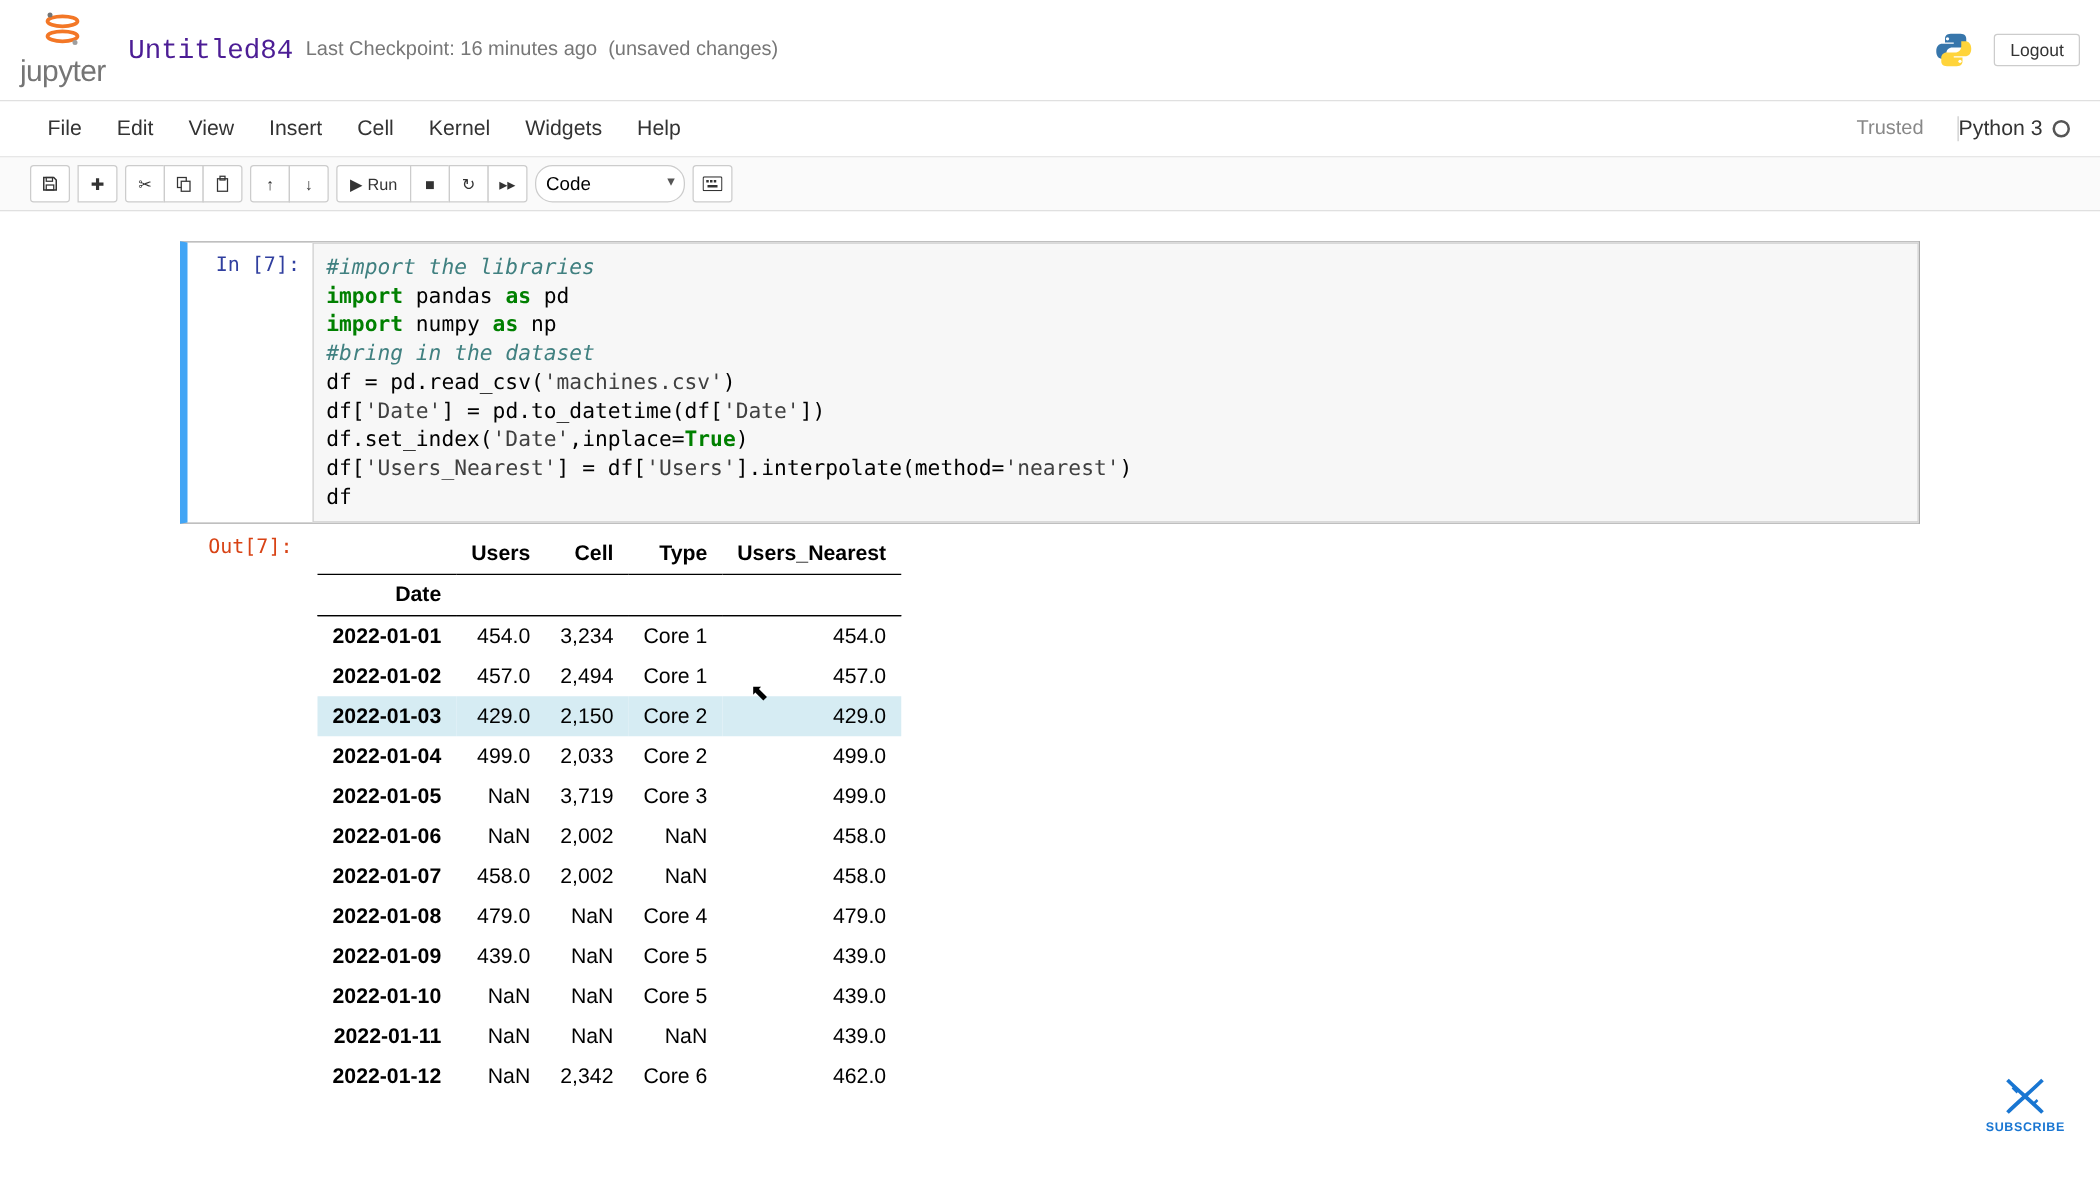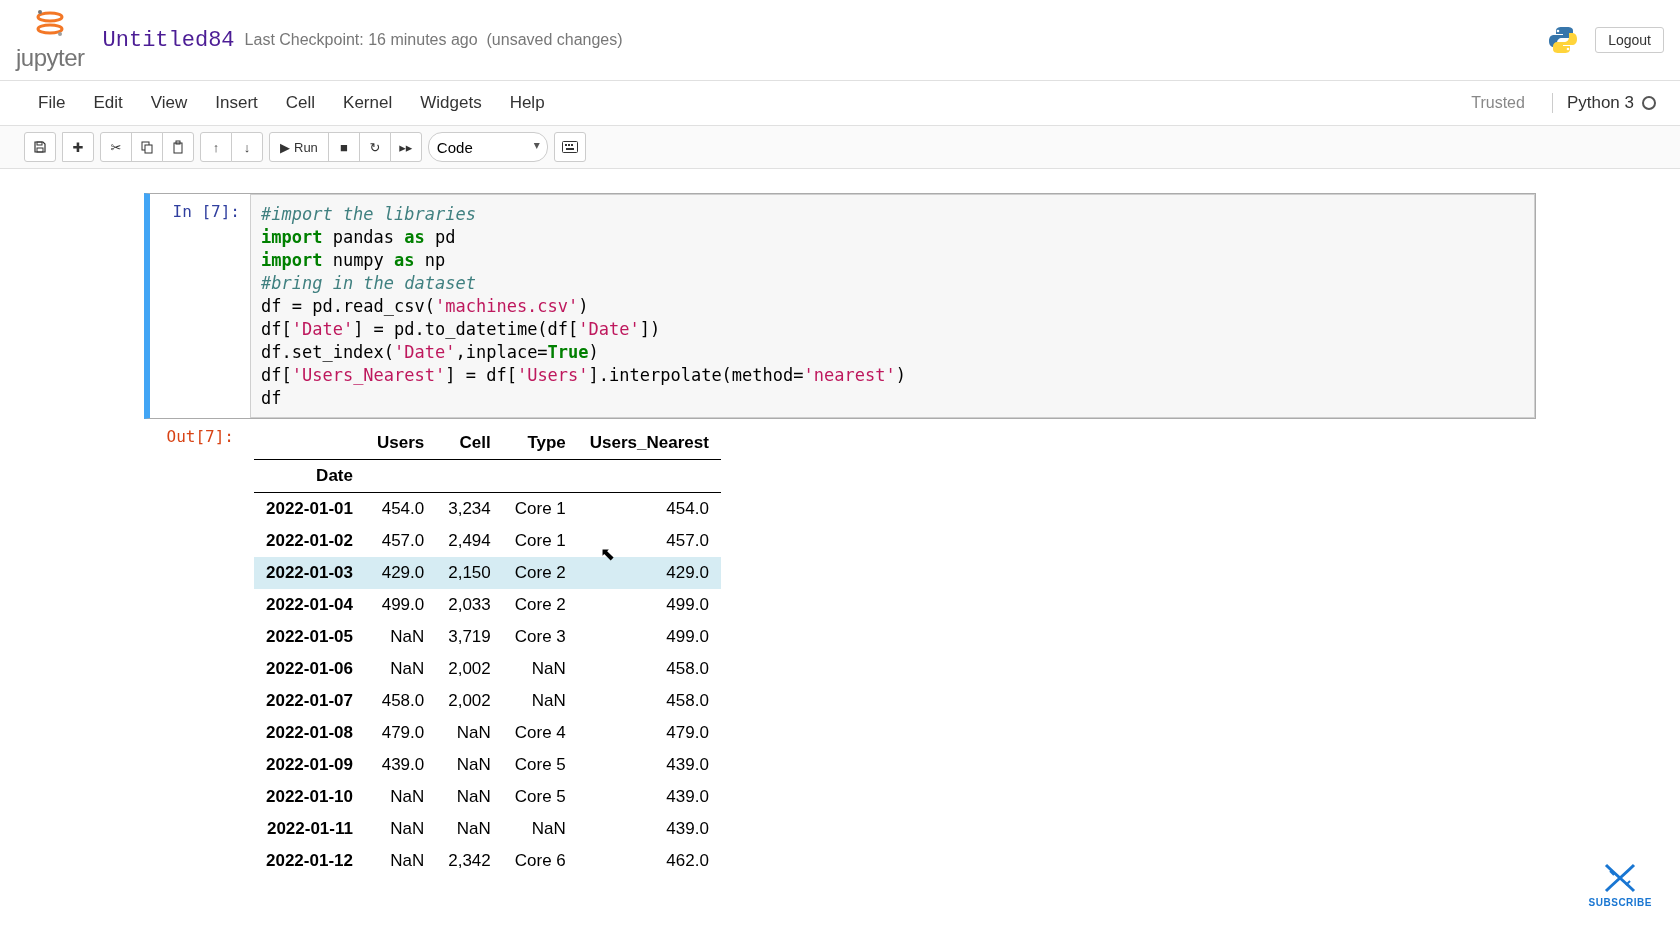--- a/index.html
+++ b/index.html
@@ -8,21 +8,21 @@
 .logo { display: flex; align-items: center; gap: 6px; margin-right: 18px; flex-direction: column; }
 .logo-text { font-size: 24px; color: #757575; font-weight: 400; letter-spacing: -0.5px; }
 .title { font-size: 22px; font-weight: 400; color: #4c1d95; margin-right: 10px; font-family: Liberation Mono, monospace; }
 .checkpoint { font-size: 16px; color: #777; }
 .header-right { margin-left: auto; display: flex; align-items: center; gap: 16px; }
 .logout-btn { border: 1px solid #ccc; background: #fff; padding: 4px 12px; border-radius: 3px; font-size: 14px; color: #333; cursor: pointer; }
 .menubar { display: flex; align-items: center; padding: 4px 24px; border-bottom: 1px solid #e0e0e0; }
 .menubar .menu-item { padding: 8px 14px; font-size: 17px; color: #333; cursor: pointer; }
 .menubar-right { margin-left: auto; display: flex; align-items: center; gap: 16px; }
 .trusted { font-size: 16px; color: #888; padding: 4px 10px; border: 1px solid transparent; }
-.kernel { font-size: 17px; color: #333; display: flex; align-items: center; gap: 8px; border-left: 1px solid #ccc; padding-left: 14px; }
+.kernel { font-size: 17px; color: #333; display: flex; align-items: center; gap: 8px; border-left: 1px solid #ccc; }
 .kernel-circle { width: 14px; height: 14px; border: 2px solid #555; border-radius: 50%; }
 .toolbar { display: flex; align-items: center; padding: 6px 24px; gap: 6px; border-bottom: 1px solid #e0e0e0; background: #fafafa; }
 .tb-btn { border: 1px solid #ccc; background: #fff; width: 32px; height: 30px; border-radius: 3px; display: flex; align-items: center; justify-content: center; cursor: pointer; font-size: 13px; color: #333; }
 .tb-run { width: auto; padding: 0 10px; gap: 4px; }
 .tb-select { border: 1px solid #ccc; height: 30px; padding: 0 24px 0 8px; border-radius: 14px; font-size: 15px; background: #fff; min-width: 120px; appearance: none; }
 .tb-select-wrap { position: relative; }
 .tb-select-wrap::after { content: "▾"; position: absolute; right: 8px; top: 6px; font-size: 12px; color: #555; pointer-events: none; }
 .tb-group { display: flex; gap: 0; }
 .tb-group .tb-btn { border-radius: 0; margin-left: -1px; }
 .tb-group .tb-btn:first-child { border-radius: 3px 0 0 3px; margin-left: 0; }
@@ -37,21 +37,21 @@
 .out-cell .prompt { padding-top: 0; }
 .output-area { flex: 1; padding: 0 10px; }
 .df-table { border-collapse: collapse; font-size: 17px; }
 .df-table th, .df-table td { padding: 6px 12px; text-align: right; font-weight: 400; }
 .df-table th.idx, .df-table td.idx { text-align: right; font-weight: 700; }
 .df-table thead th { font-weight: 700; border-bottom: 1px solid #000; }
 .df-table thead tr.idx-row th { border-bottom: 1px solid #000; }
 .df-table tbody tr.hover td { background: #d6ecf3; }
 .cm-comment { color: #408080; font-style: italic; }
 .cm-keyword { color: #008000; font-weight: 700; }
-.cm-str { color: #be185d; }
+.cm-str { color: #404040; }
 .cm-bool { color: #008000; font-weight: 700; }
 .python-svg { width: 32px; height: 32px; }
 .subscribe-badge { position: fixed; right: 28px; bottom: 36px; text-align: center; font-size: 10px; color: #1976D2; font-weight: 700; letter-spacing: 0.5px; }
 .subscribe-badge svg { width: 40px; height: 34px; }
 .cursor { position: absolute; font-size: 18px; color: #000; pointer-events: none; }
 </style>
 </head>
 <body>
 
 <div class="header">

